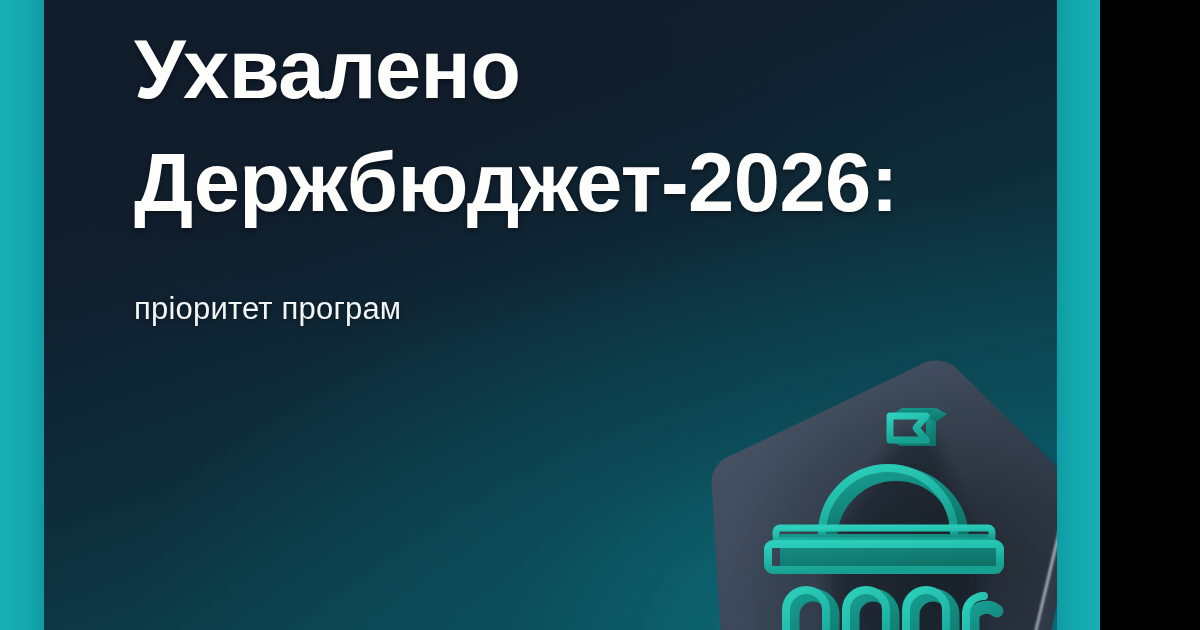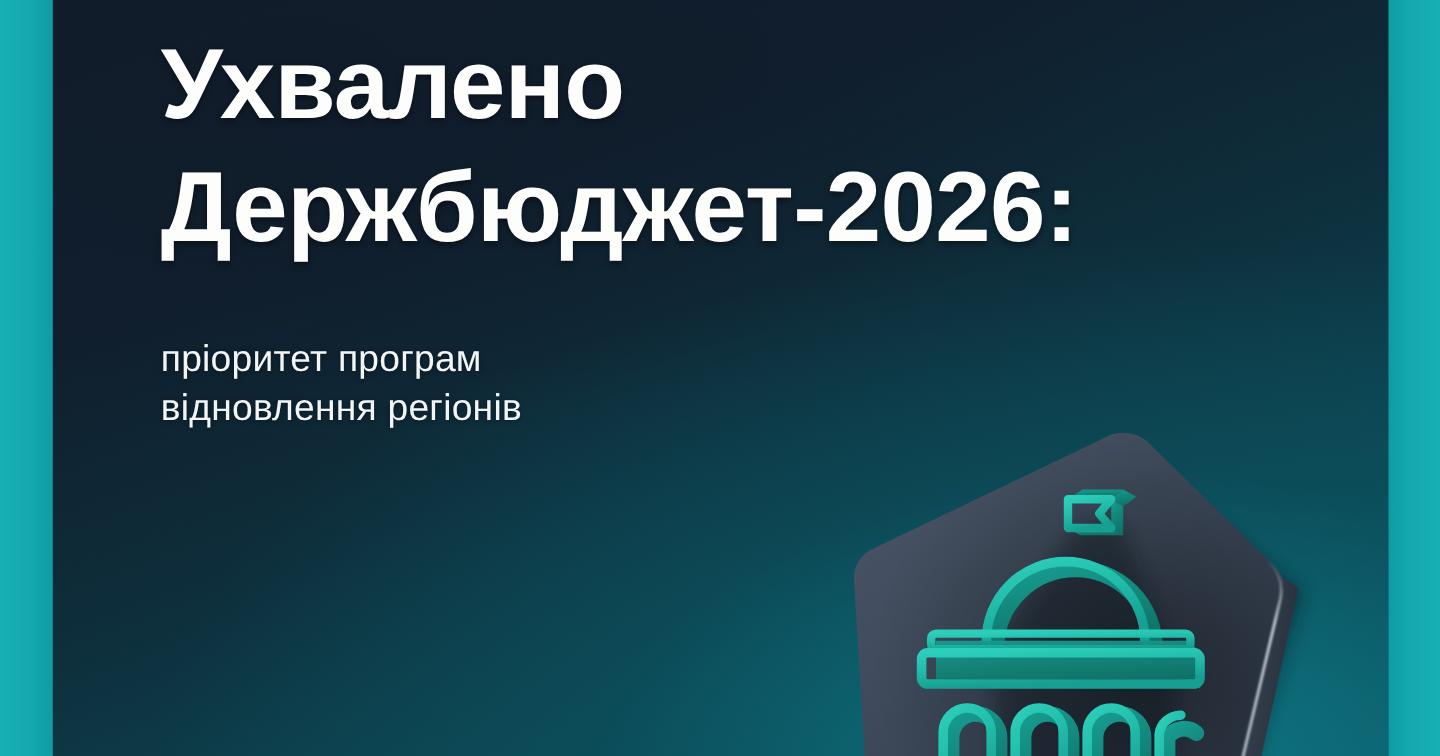--- a/index.html
+++ b/index.html
@@ -7,21 +7,21 @@
     margin: 0;
     padding: 0;
     background: #000;
   }
   body {
     font-family: "Liberation Sans", sans-serif;
   }
 
   #banner {
     position: relative;
-    width: 1200px;
+    width: 1100px;
     height: 630px;
     overflow: hidden;
     background: #0d1b29;
   }
 
   
   .band {
     position: absolute;
     top: 0;
     height: 630px;
@@ -73,21 +73,21 @@
     line-height: 1.02;
     font-weight: 700;
     letter-spacing: -0.5px;
     text-shadow: 0 2px 5px rgba(0,0,0,0.45);
   }
   .headline .hl-line {
     display: block;
     white-space: nowrap;
   }
   .headline .hl-line + .hl-line {
-    margin-top: 18px;
+    margin-top: 28px;
   }
 
   .subtitle {
     margin: 64px 0 0 0;
     color: #f1f5f6;
     font-size: 31px;
     line-height: 1.30;
     font-weight: 300;
     letter-spacing: 0.2px;
     text-shadow: 0 1px 4px rgba(0,0,0,0.40);
@@ -124,21 +124,20 @@
 
     <div class="content">
 
       <h1 class="headline">
         <span class="hl-line">Ухвалено</span>
         <span class="hl-line">Держбюджет-2026:</span>
       </h1>
 
       <p class="subtitle">
         <span class="sub-line">пріоритет програм</span>
-        <span class="sub-line">відновлення регіонів</span>
       </p>
 
     </div>
 
     <div class="illustration">
       <svg viewBox="0 0 470 330" xmlns="http://www.w3.org/2000/svg" aria-hidden="true">
         <defs>
           <linearGradient id="pentaFace" x1="0" y1="0" x2="0.75" y2="1">
             <stop offset="0%" stop-color="#4a5668"></stop>
             <stop offset="38%" stop-color="#414d5e"></stop>

